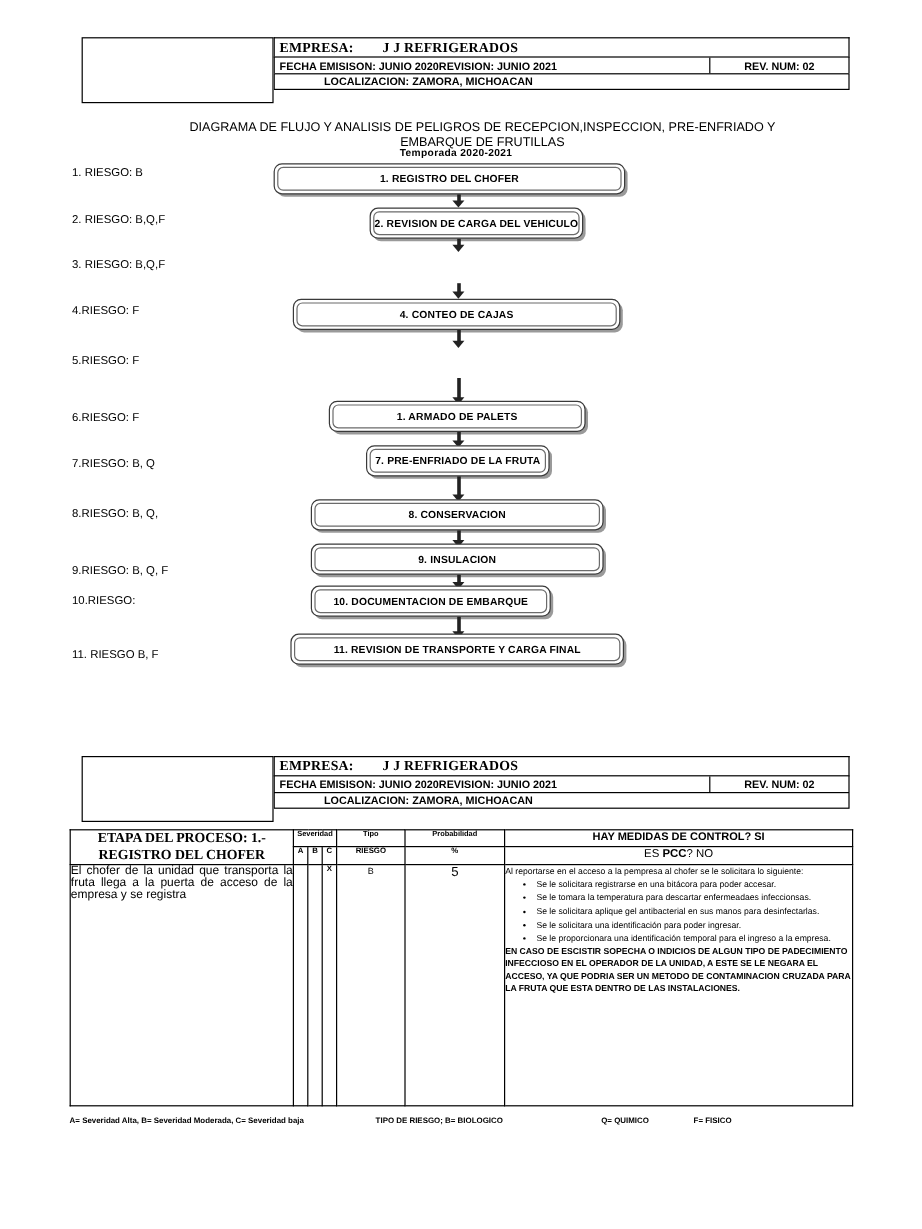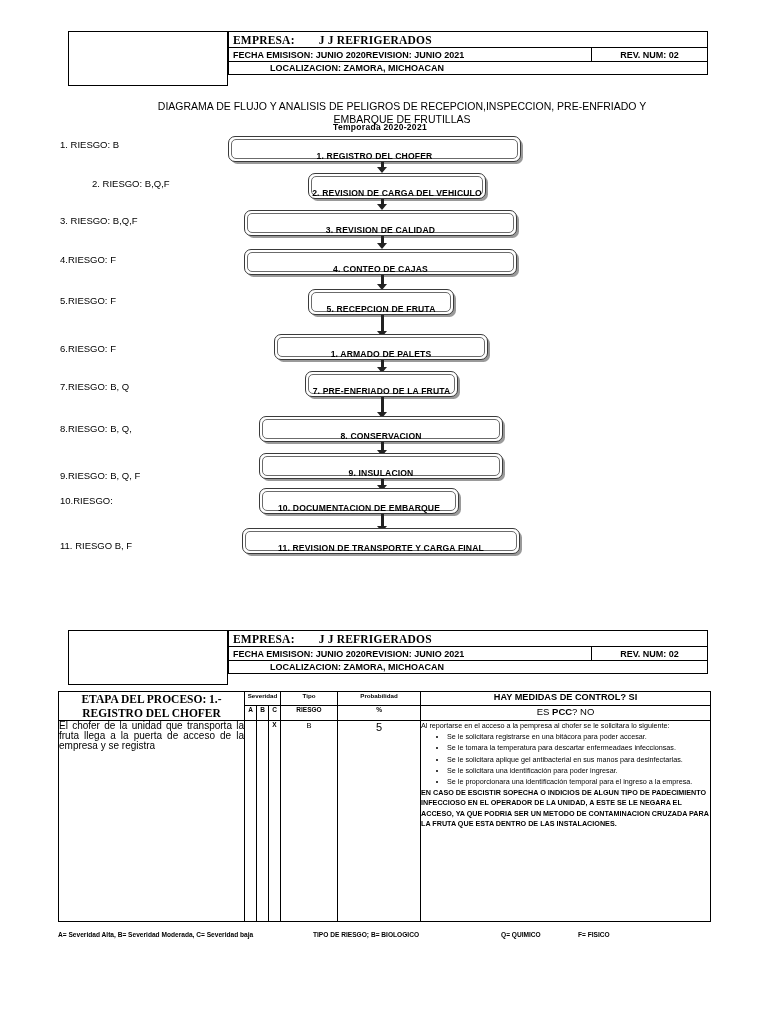--- a/index.html
+++ b/index.html
@@ -47,21 +47,21 @@
   }
 
   
   .risk{position:absolute;left:60px;font-size:9.5px;white-space:nowrap;}
 
   
   .fbox{
     position:absolute;box-sizing:border-box;height:26px;
     border:1.4px solid #3a3a3a;border-radius:7px;background:#fff;
     box-shadow:2.5px 2.5px 0 -0.5px #9a9a9a;
-    display:flex;align-items:flex-end;justify-content:center;
+    display:flex;align-items:center;justify-content:center;
   }
   .fbox::after{
     content:"";position:absolute;inset:1.6px;border-radius:5px;
     border:0.9px solid #6b6b6b;pointer-events:none;
   }
   .fbox span{
     font-size:8.6px;font-weight:bold;letter-spacing:.15px;
     position:relative;z-index:2;white-space:nowrap;
   }
   .arrow{position:absolute;width:11px;}
@@ -126,21 +126,21 @@
       <div class="r last" style="height:14px;">
         <div class="c loc">LOCALIZACION:  ZAMORA, MICHOACAN</div>
       </div>
     </div>
   </div>
 
   <div class="diagtitle">DIAGRAMA DE FLUJO Y ANALISIS DE PELIGROS DE RECEPCION,INSPECCION, PRE-ENFRIADO Y EMBARQUE DE FRUTILLAS</div>
   <div class="temporada">Temporada   2020-2021</div>
 
   <div class="risk" style="top:139px;">1. RIESGO: B</div>
-  <div class="risk" style="top:178px;margin-left:32px;">2. RIESGO: B,Q,F</div>
+  <div class="risk" style="top:178px;">2. RIESGO: B,Q,F</div>
   <div class="risk" style="top:215px;">3. RIESGO: B,Q,F</div>
   <div class="risk" style="top:254px;">4.RIESGO:  F</div>
   <div class="risk" style="top:295px;">5.RIESGO:  F</div>
   <div class="risk" style="top:343px;text-align:right;">6.RIESGO:  F</div>
   <div class="risk" style="top:381px;">7.RIESGO: B, Q</div>
   <div class="risk" style="top:423px;">8.RIESGO: B, Q,</div>
   <div class="risk" style="top:470px;">9.RIESGO: B, Q,  F</div>
   <div class="risk" style="top:495px;">10.RIESGO:</div>
   <div class="risk" style="top:540px;">11. RIESGO B, F</div>
 
@@ -153,39 +153,33 @@
     </div>
 
   <div class="fbox" style="left:292px;top:173px;width:178px;margin-left:16px;">
     <span>2. REVISION DE CARGA DEL VEHICULO</span>
     </div>
   <div class="arrow" style="left:377px;top:199px;height:11px;">
     <div class="stem" style="height:6px;"></div>
       <div class="head" style="top:5px;"></div>
     </div>
 
-  <div class="fbox" style="left:244px;top:210px;width:273px;">
-    <span>3. REVISION DE CALIDAD</span>
-    </div>
   <div class="arrow" style="left:377px;top:236px;height:13px;">
     <div class="stem" style="height:8px;"></div>
       <div class="head" style="top:7px;"></div>
     </div>
 
   <div class="fbox" style="left:244px;top:249px;width:273px;">
     <span>4. CONTEO DE CAJAS</span>
     </div>
   <div class="arrow" style="left:377px;top:275px;height:15px;">
     <div class="stem" style="height:10px;"></div>
       <div class="head" style="top:9px;"></div>
     </div>
 
-  <div class="fbox" style="left:308px;top:289px;width:146px;">
-    <span>5. RECEPCION DE FRUTA</span>
-    </div>
   <div class="arrow" style="left:377px;top:315px;height:22px;">
     <div class="stem" style="height:17px;"></div>
       <div class="head" style="top:16px;"></div>
     </div>
 
   <div class="fbox" style="left:274px;top:334px;width:214px;">
     <span>1. ARMADO DE PALETS</span>
     </div>
   <div class="arrow" style="left:377px;top:360px;height:13px;">
     <div class="stem" style="height:8px;"></div>

